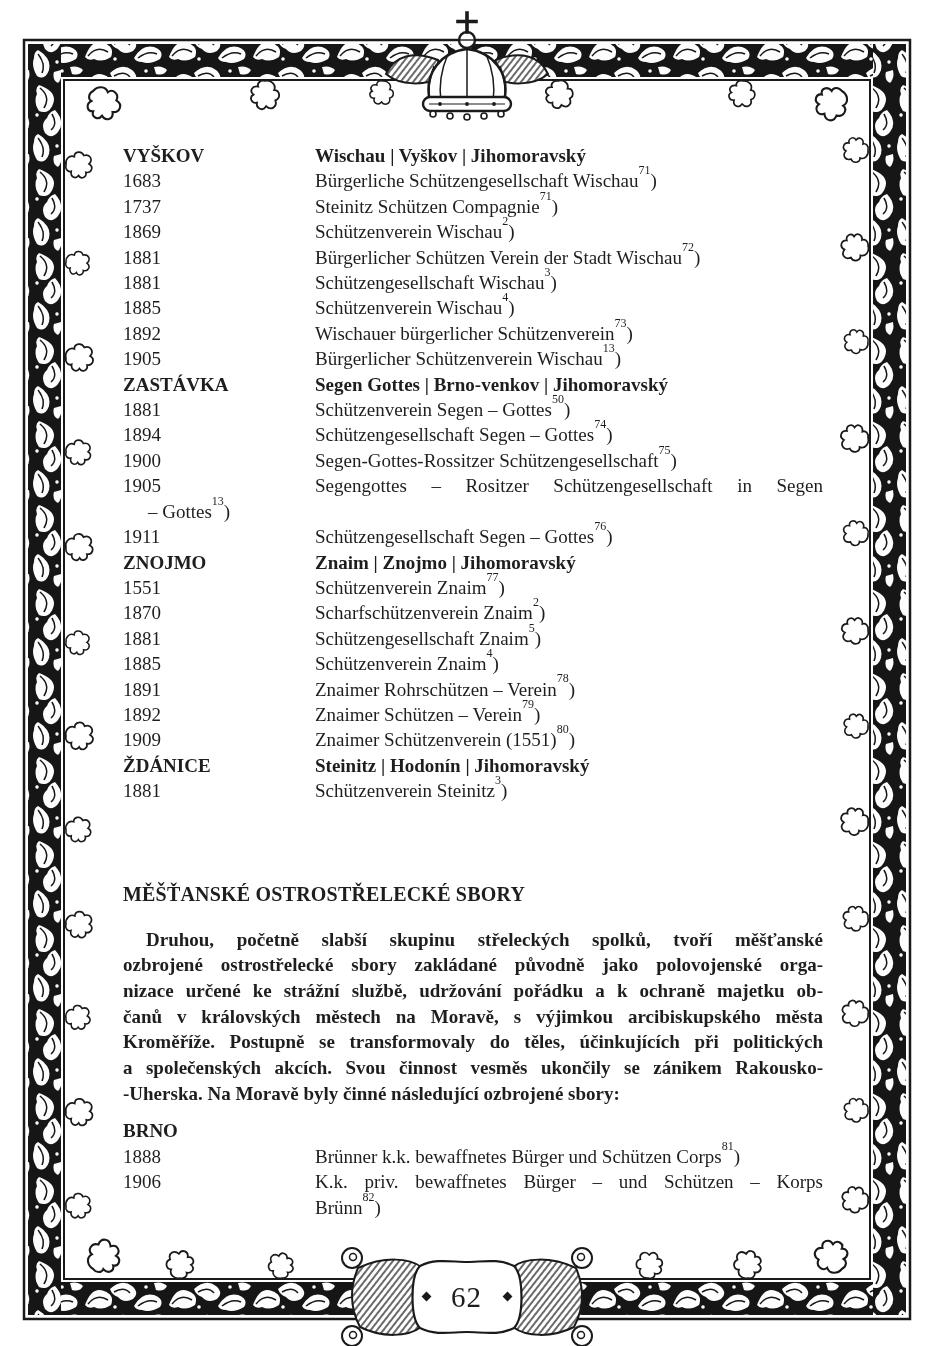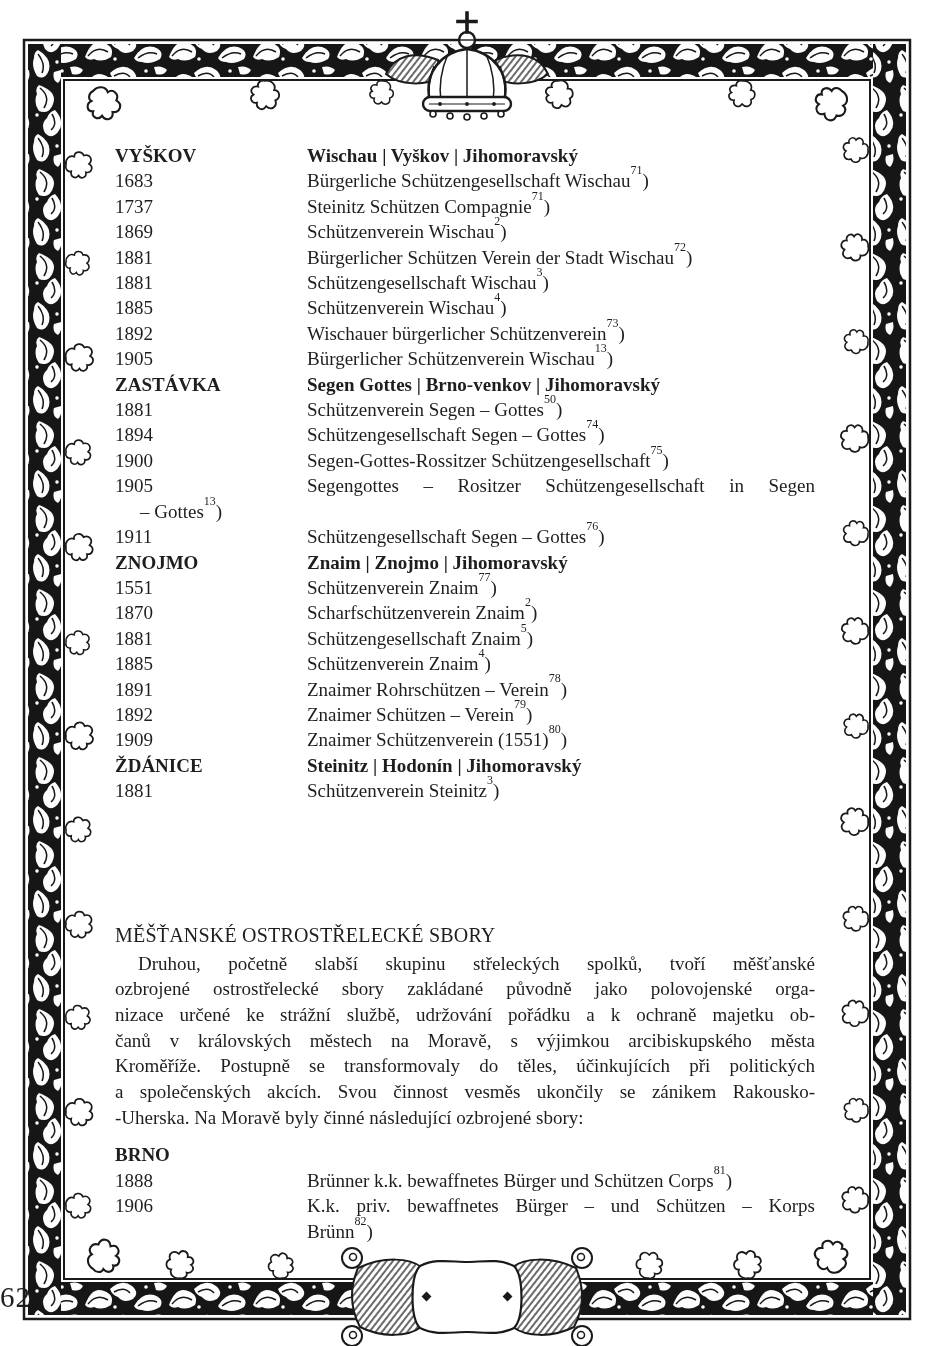--- a/index.html
+++ b/index.html
@@ -5,44 +5,44 @@
   html,body{margin:0;padding:0;}
   body{
     width:933px;height:1346px;position:relative;overflow:hidden;
     background:#ffffff;color:#1e1e1e;
     font-family:"Liberation Serif","DejaVu Serif",serif;
   }
   .page{position:absolute;inset:0;}
   svg.frame{position:absolute;top:0;left:0;pointer-events:none;}
 
   .content{
-    position:absolute;left:115px;top:143px;width:700px;
+    position:absolute;left:123px;top:143px;width:700px;
     font-size:19px;line-height:25.4px;
   }
   .dir .row{display:flex;min-height:25.4px;}
   .cell-year{flex:none;width:192px;}
   .cell-val{flex:1 1 auto;}
   .cell-val.justify{text-align:justify;text-align-last:justify;}
   .cell-val.full-left{flex:1 1 100%;margin-left:25px;}
   .town,.region{font-weight:700;}
   sup{font-size:12px;line-height:0;position:relative;top:-0.48em;}
 
   h2.heading{
-    margin:118px 0 0 0;font-size:20px;line-height:26px;font-weight:400;
+    margin:77px 0 0 0;font-size:20px;line-height:26px;font-weight:700;
     letter-spacing:.2px;
   }
-  .para{margin-top:3px;line-height:25.7px;}
+  .para{margin-top:20px;line-height:25.7px;font-weight:bold;}
   .pline{text-align:justify;}
   .pline.pjust{text-align-last:justify;}
   .pline.pindent{text-indent:23px;}
   .dir2{margin-top:12px;}
 
   .pageno{
     position:absolute;left:0;top:1279px;width:933px;height:36px;
-    text-align:left;font-size:29px;line-height:36px;letter-spacing:1px;
+    text-align:center;font-size:29px;line-height:36px;letter-spacing:1px;
     color:#1e1e1e;
   }
 </style>
 </head>
 <body>
 
 <div class="page">
 
   <svg class="frame" width="933" height="1346" viewBox="0 0 933 1346" aria-hidden="true">
     <defs>

